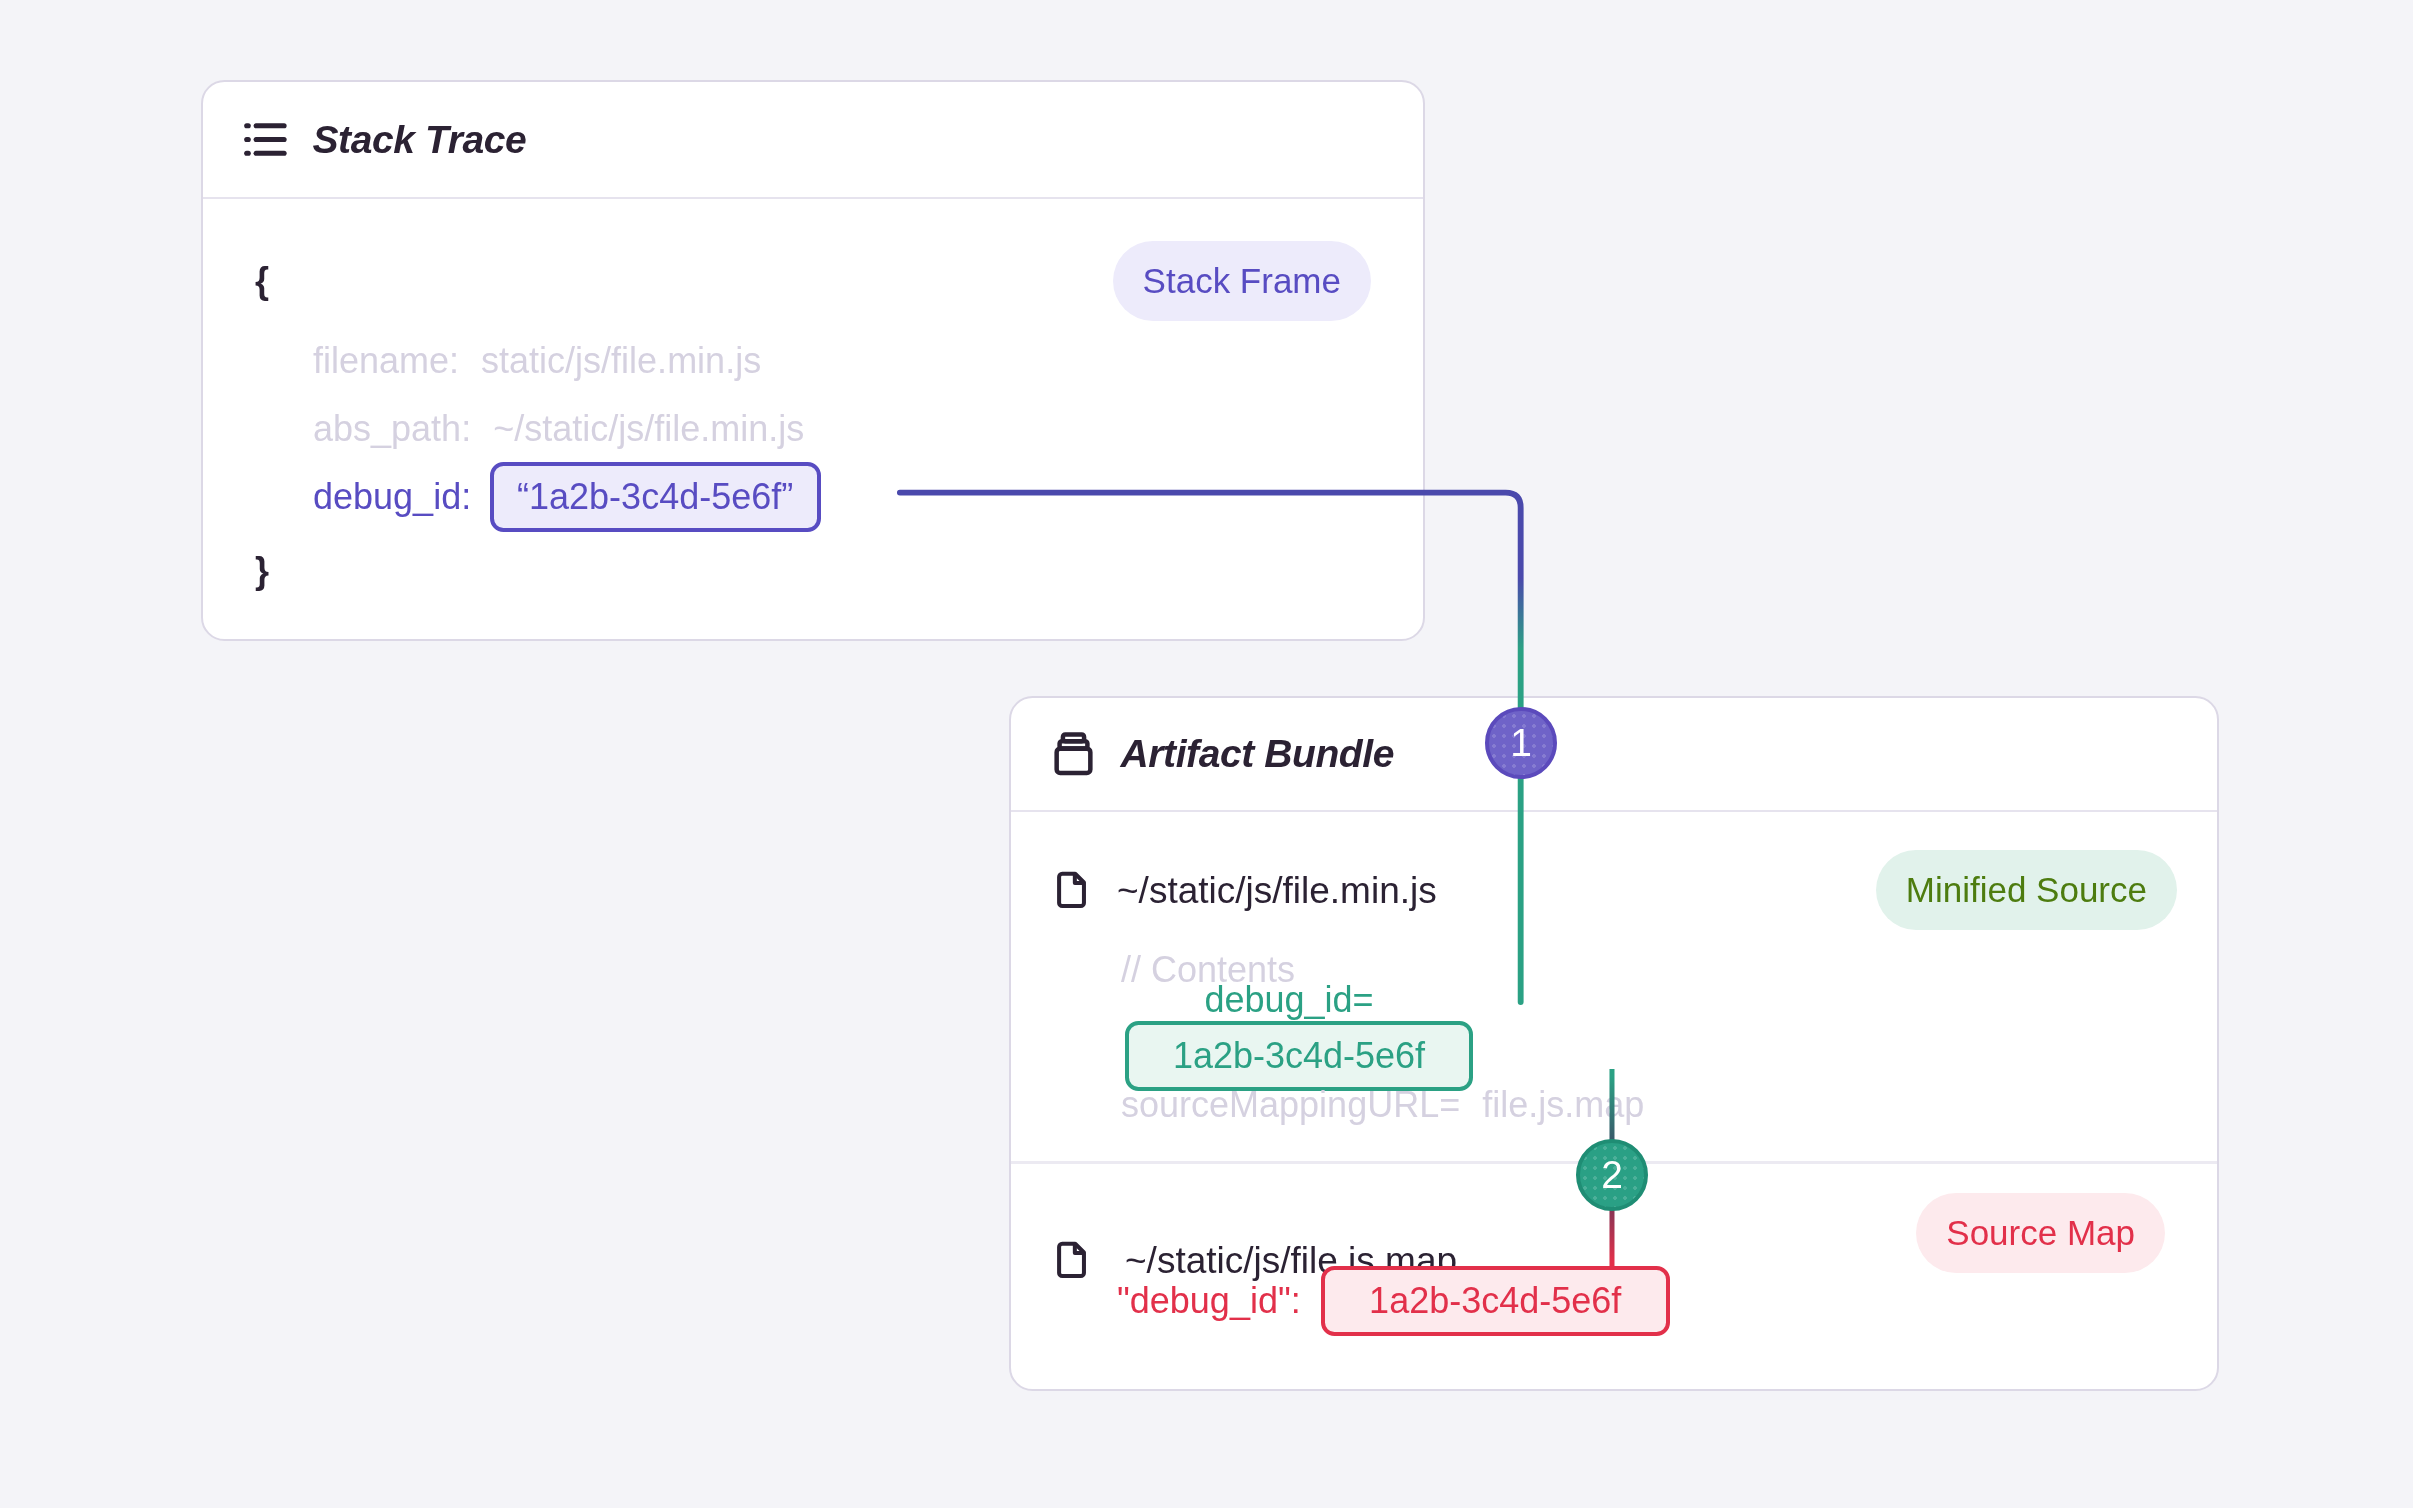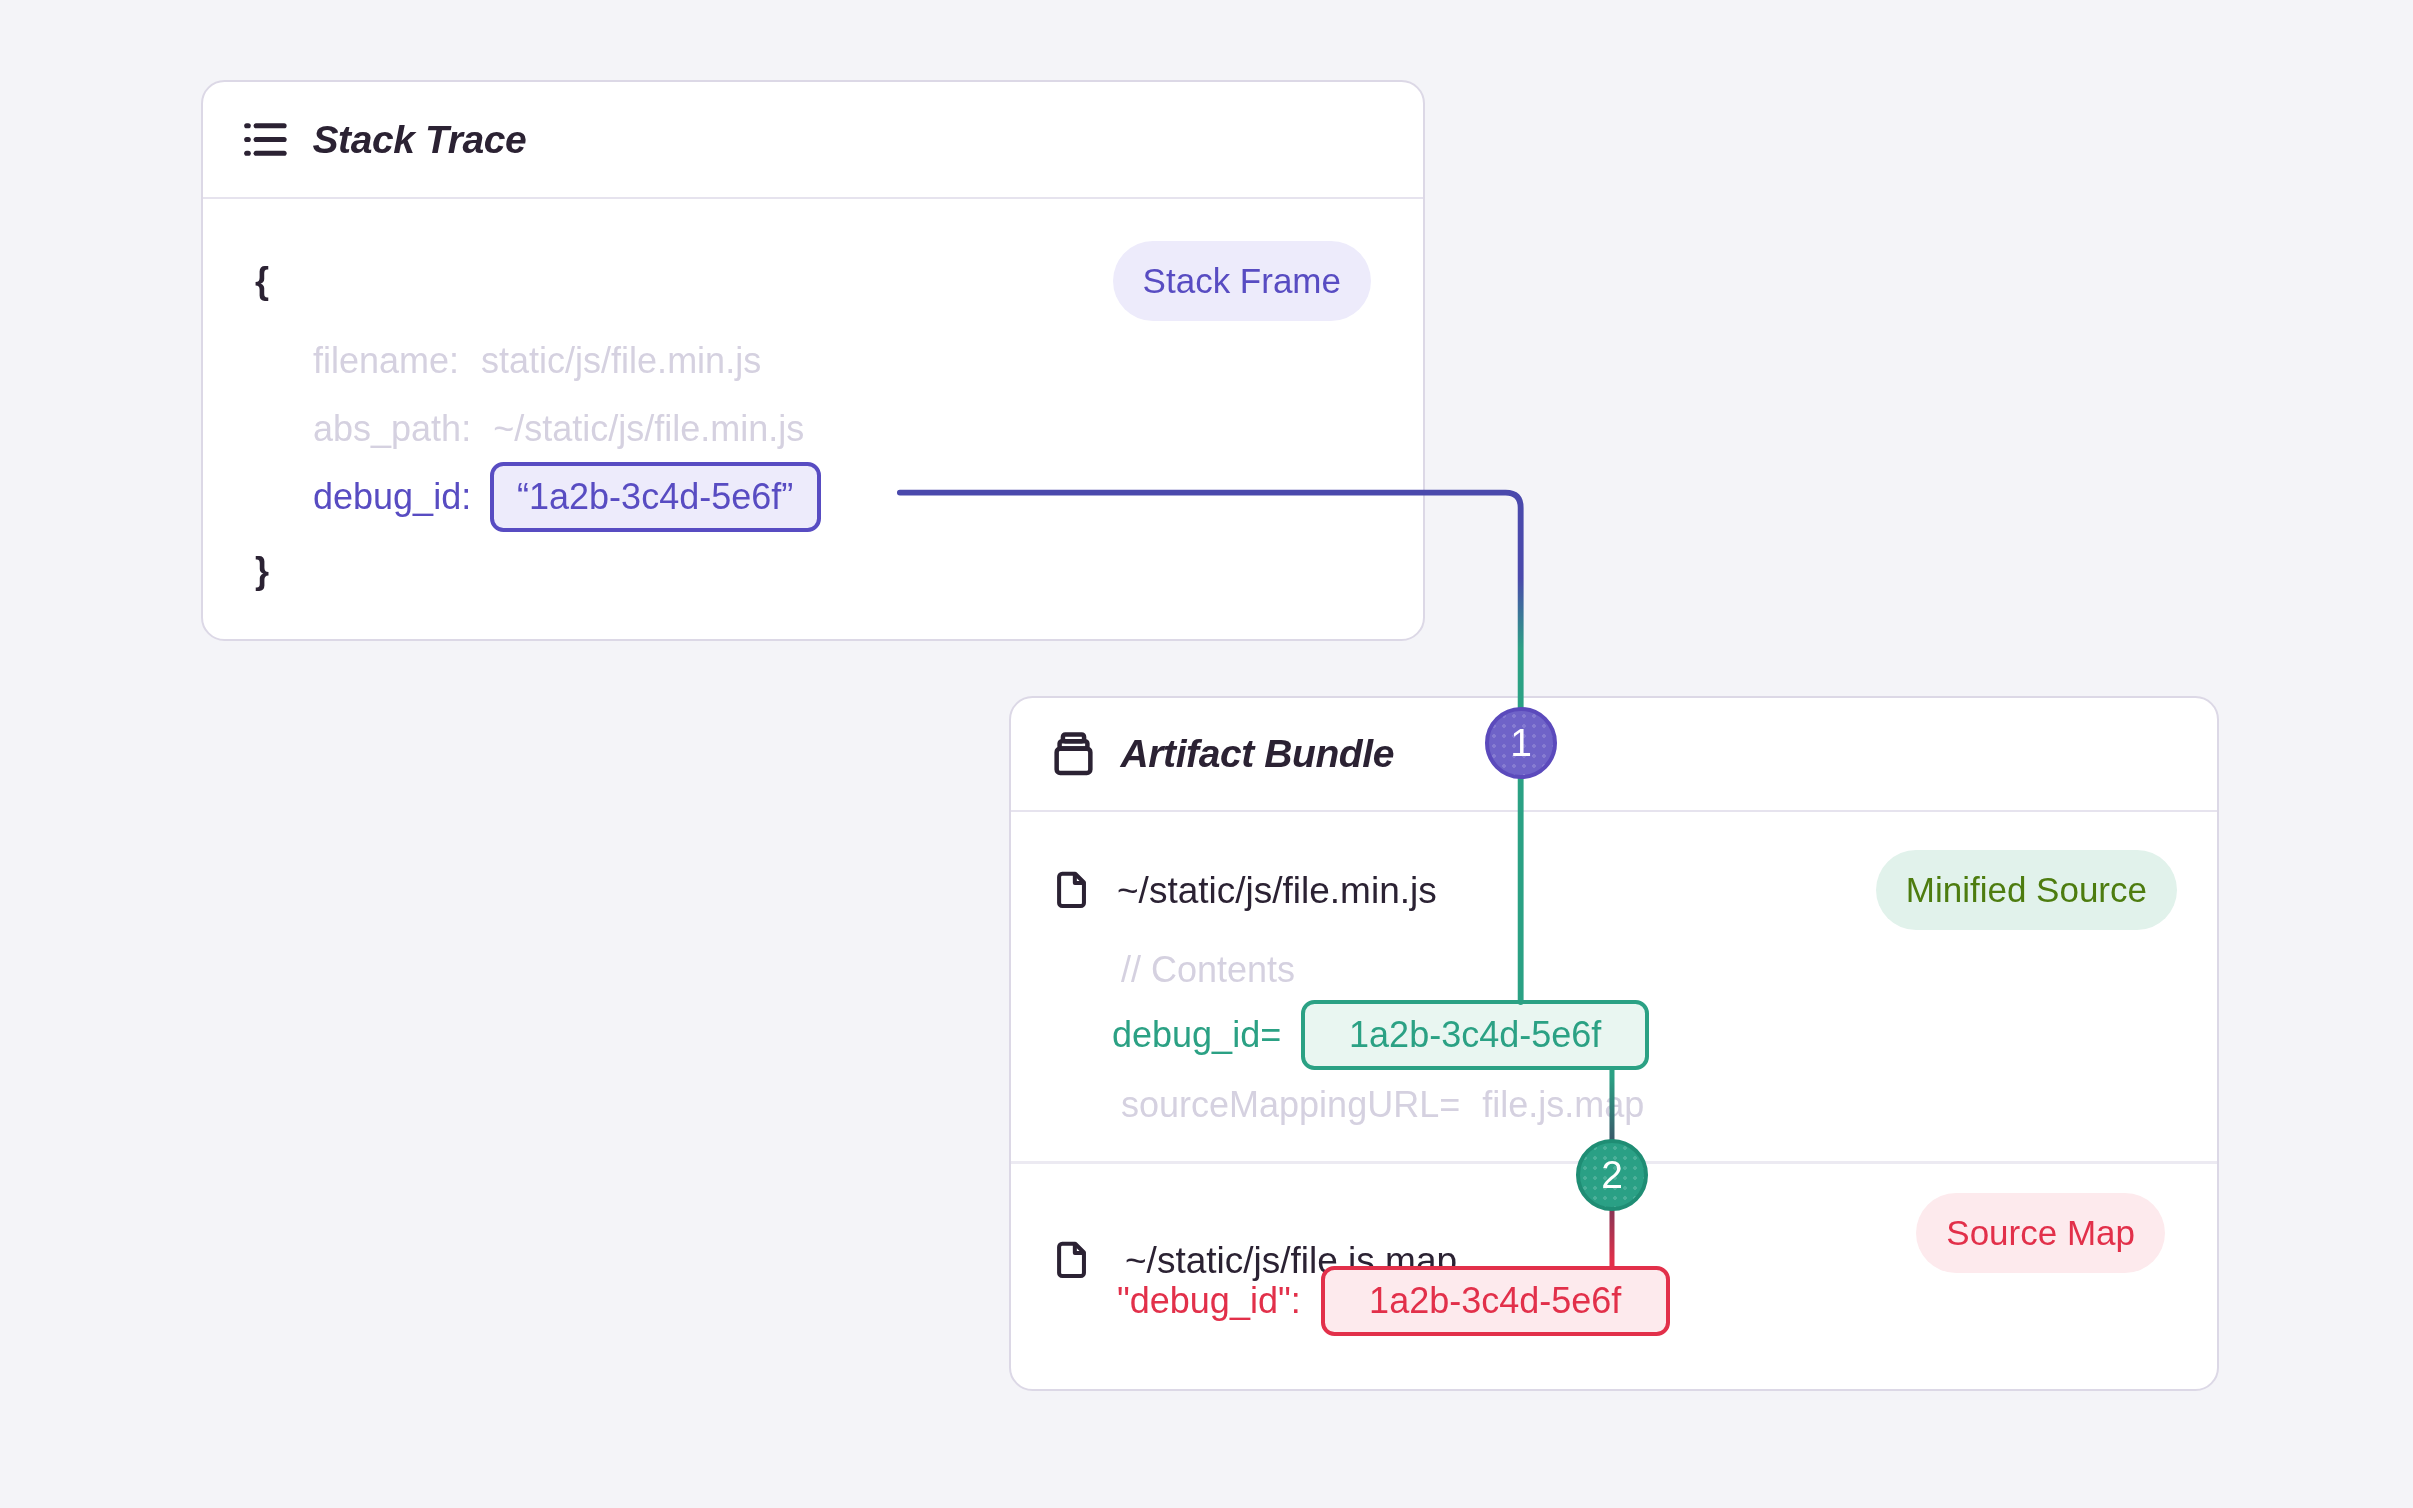--- a/index.html
+++ b/index.html
@@ -191,21 +191,21 @@
       <span style="font-size:37px; font-weight:500; color:#2b2233;">~/static/js/file.min.js</span>
     </div>
     <div class="row" style="right:40px; top:192px;">
       <span class="pill pill-green">Minified Source</span>
     </div>
 
     <div class="row mono-text" style="left:110px; top:272px;">
       <span class="muted">// Contents</span>
     </div>
 
-    <div class="row mono-text" style="left:101px; top:337px;">
+    <div class="row mono-text" style="left:114px; top:337px;flex-direction:column;">
       <span class="green" style="margin-right:20px; font-weight:500;">debug_id=</span>
       <span class="value-box box-green" style="min-width:348px;">1a2b-3c4d-5e6f</span>
     </div>
 
     <div class="row mono-text" style="left:110px; top:407px;">
       <span class="muted kv-gap">sourceMappingURL=</span>
       <span class="muted">file.js.map</span>
     </div>
 
     <div class="divider-2" style="top:463px;"></div>

